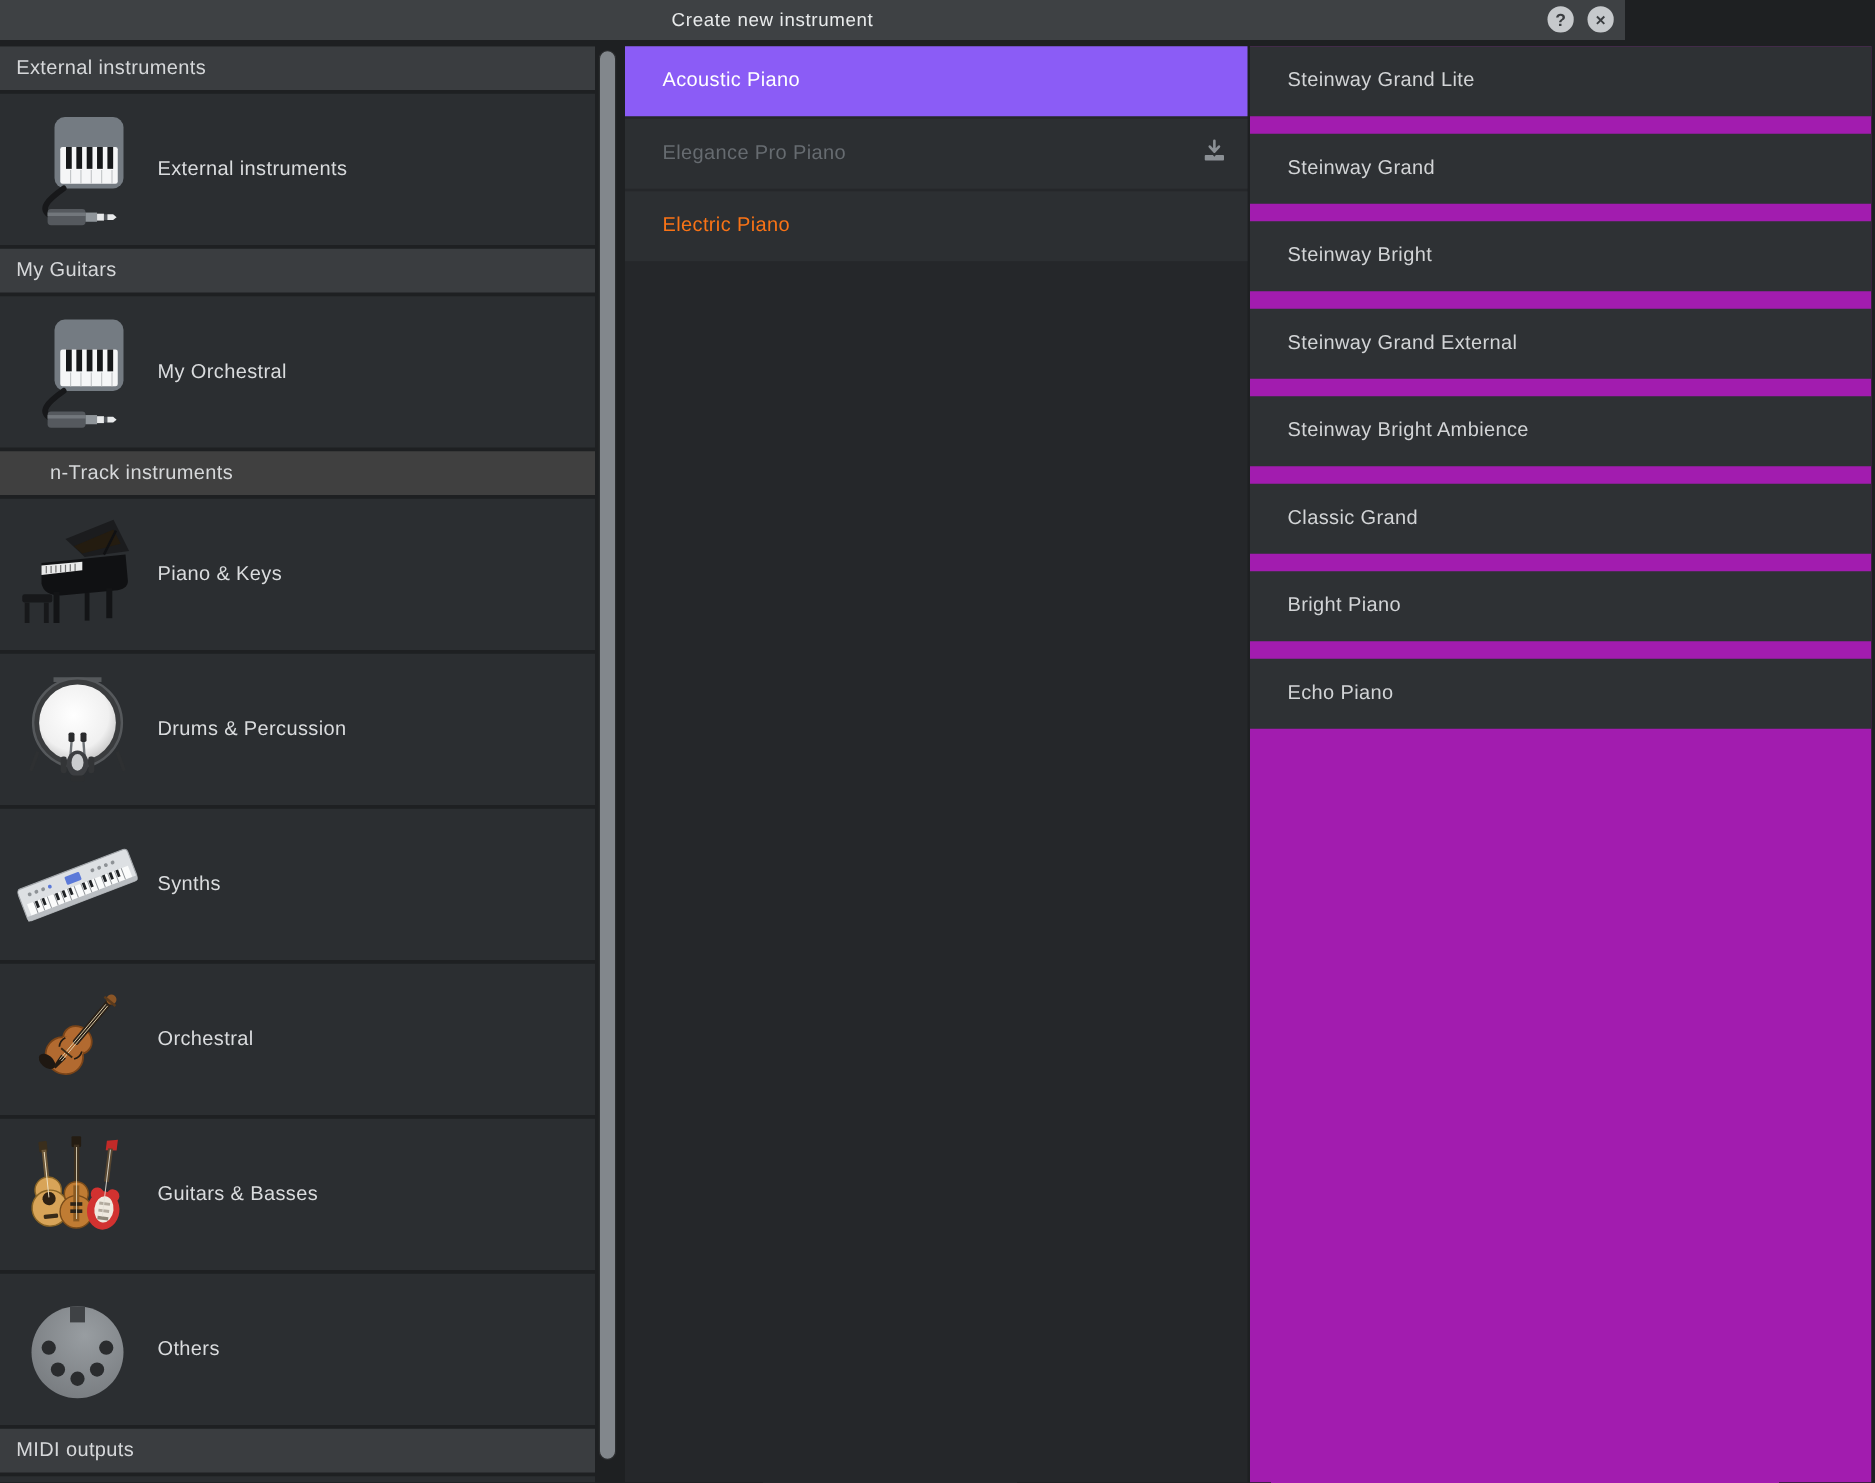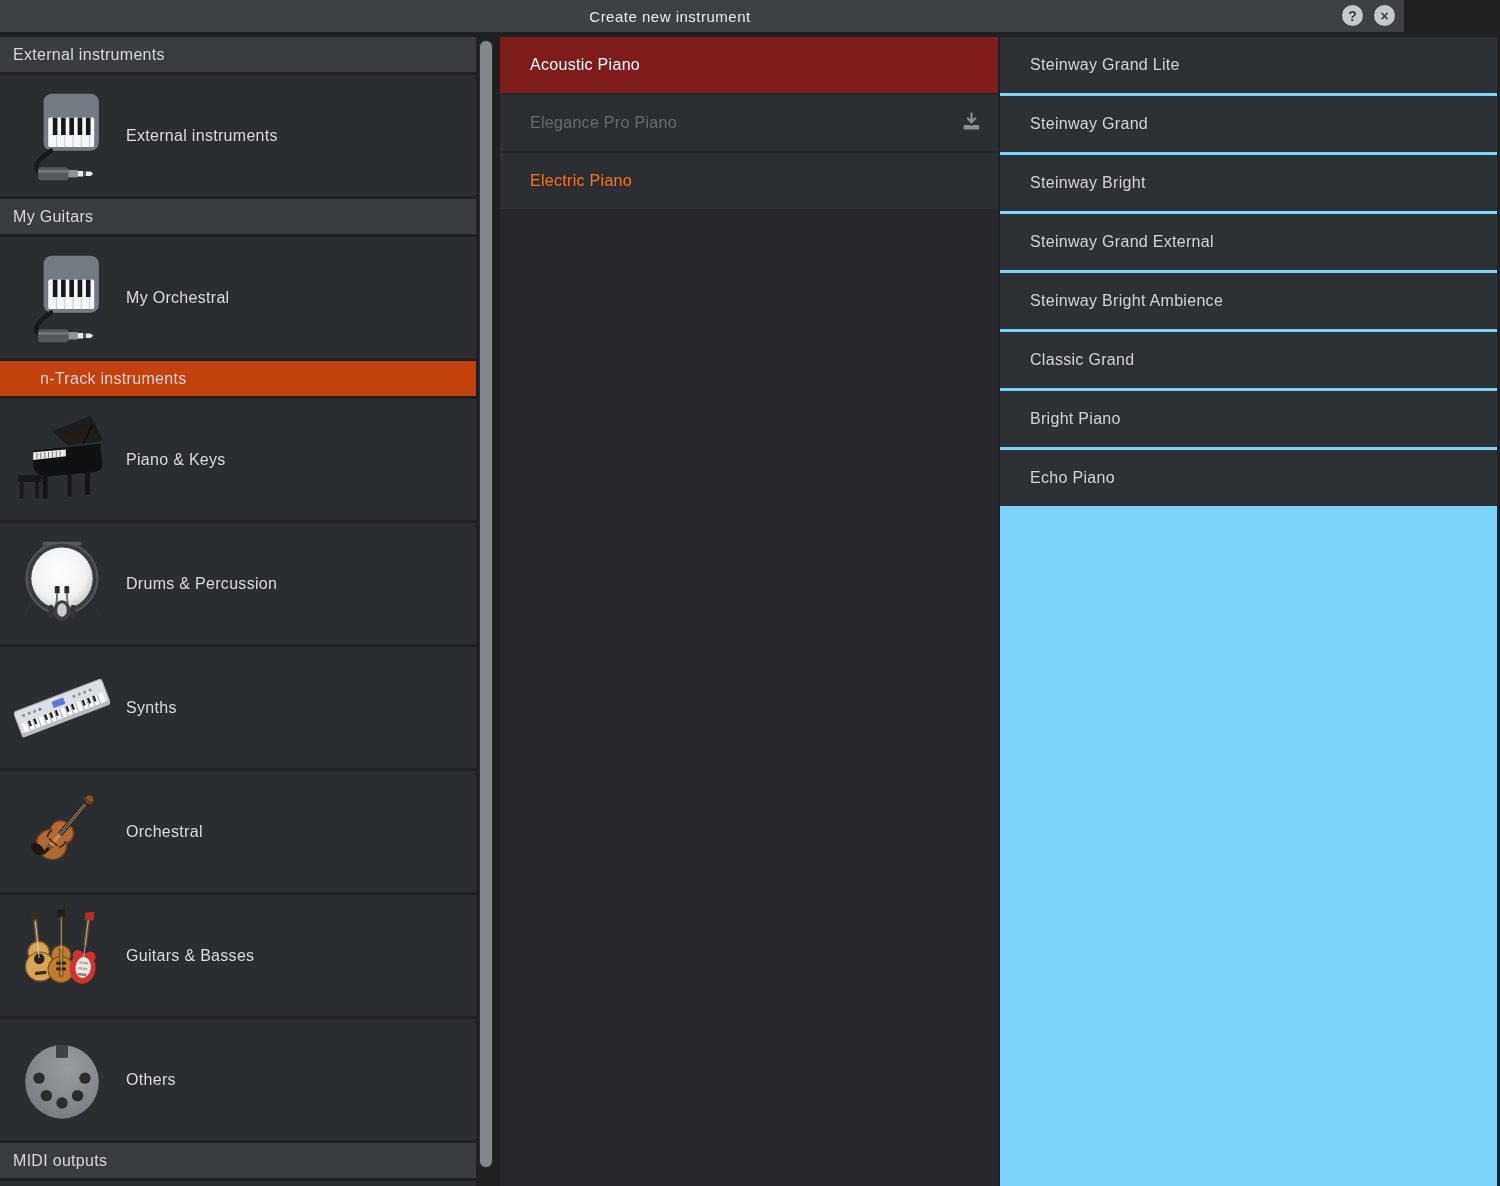--- a/index.html
+++ b/index.html
@@ -3,67 +3,67 @@
 <meta charset="utf-8">
 <style>
   html,body{margin:0;padding:0;}
   body{
     width:1500px;height:1186px;position:relative;overflow:hidden;
     background:#1e2022;
     font-family:"Liberation Sans",sans-serif;
     -webkit-font-smoothing:antialiased;
   }
   
-  .titlebar{position:absolute;top:0;left:0;width:1404px;height:32px;background:#3e4144;}
+  .titlebar{position:absolute;top:0;left:0;width:1300px;height:32px;background:#3e4144;}
   .dialog-title{
     position:absolute;left:0;right:64px;top:0;height:32px;
     display:flex;align-items:center;justify-content:center;
     color:#e9ebec;font-size:15px;letter-spacing:.5px;
   }
   .tb-icons{position:absolute;right:9px;top:5px;display:flex;gap:11px;}
   .tb-btn{
     width:21px;height:21px;border-radius:50%;background:#c6c9cc;
     color:#3a3d40;font-weight:bold;font-size:14px;line-height:1;
     display:flex;align-items:center;justify-content:center;cursor:default;
   }
   
   .sidebar{
     position:absolute;top:37px;left:0;width:476px;height:1149px;
     display:flex;flex-direction:column;gap:3px;overflow:hidden;
   }
   .sb-header{
     flex:0 0 35px;background:#3a3d40;color:#d6d8da;font-size:16px;
     display:flex;align-items:center;padding-left:13px;letter-spacing:.3px;
   }
-  .sb-header.highlight{background:#c2410c;padding-left:40px;}
+  .sb-header.highlight{background:#404040;padding-left:40px;}
   .sb-item{flex:0 0 121px;background:#2b2e31;display:flex;align-items:center;}
   .sb-icon{flex:0 0 124px;display:flex;align-items:center;justify-content:center;}
   .sb-label{color:#dadcde;font-size:16px;letter-spacing:.3px;padding-left:2px;}
   .sb-stub{flex:0 0 121px;background:#2b2e31;}
   
   .scroll-thumb{
     position:absolute;left:479px;top:40px;width:14px;height:1128px;
     border-radius:7px;background:#82878c;border:1px solid #2a2c2e;box-sizing:border-box;
   }
   
   .col-mid{
     position:absolute;left:500px;top:37px;width:498px;height:1149px;
     background:#25272a;display:flex;flex-direction:column;gap:2px;
   }
   .mid-row{
     flex:0 0 56px;background:#2c2f32;display:flex;align-items:center;
     padding:0 16px 0 30px;font-size:16px;color:#f97316;letter-spacing:.3px;
   }
-  .mid-row.selected{background:#7f1d1d;color:#ffffff;}
+  .mid-row.selected{background:#8b5cf6;color:#ffffff;}
   .mid-row.disabled{color:#666b70;text-align:right;}
   .mid-row .spacer{flex:1;}
   
   .col-right{
     position:absolute;left:1000px;top:37px;width:497px;height:1149px;
-    background:#7dd3fc;display:flex;flex-direction:column;gap:3px;
+    background:#a21caf;display:flex;flex-direction:column;gap:14px;
   }
   .right-row{
     flex:0 0 56px;background:#2e3134;display:flex;align-items:center;
     padding-left:30px;font-size:16px;color:#d2d4d6;letter-spacing:.3px;
   }
 </style>
 </head>
 <body>
 
 <div class="titlebar">

